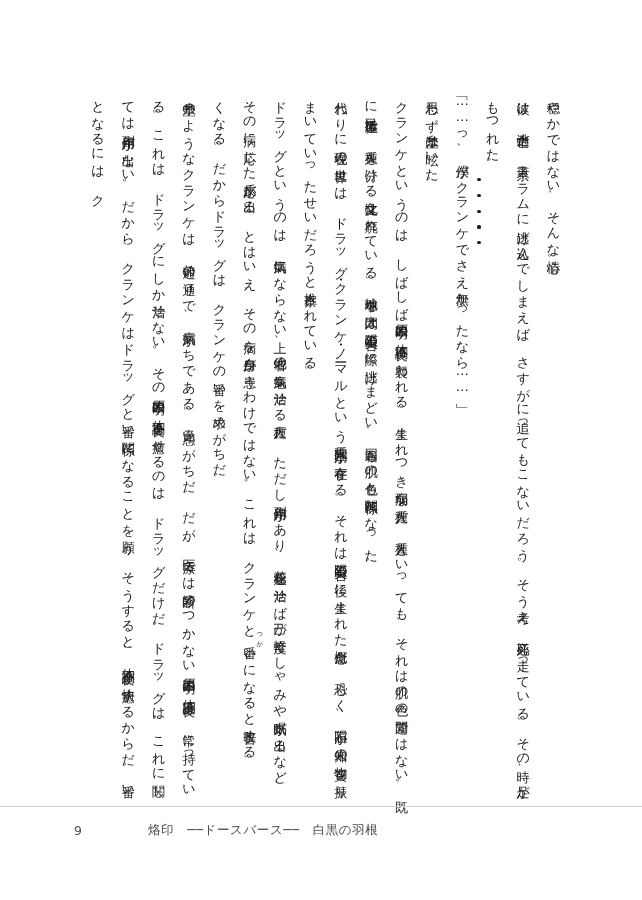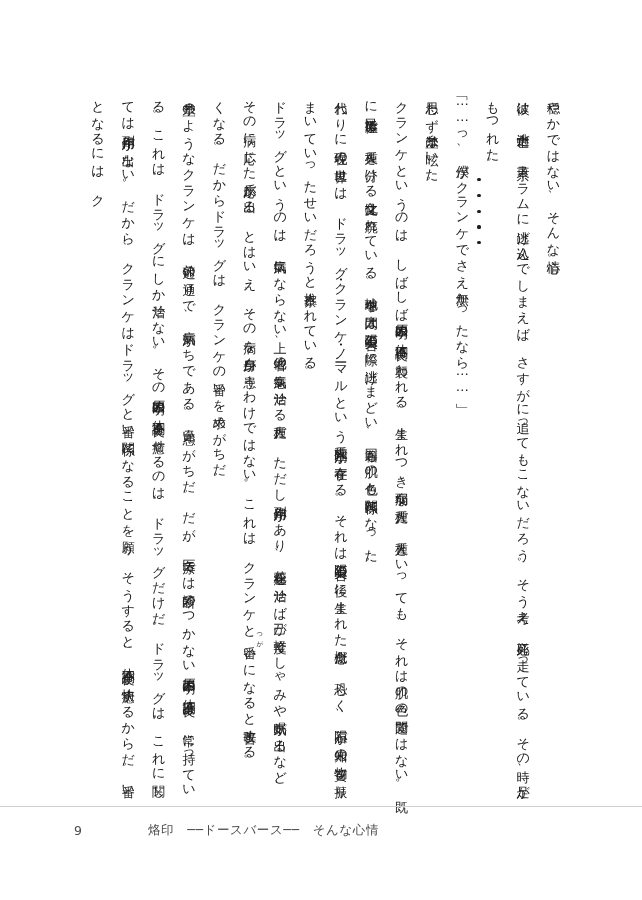--- a/index.html
+++ b/index.html
@@ -119,16 +119,16 @@
       <p>代わりに現在の世界には、ドラッグ・クランケ・ノーマルという人種区別が存在する。それは隕石災害の後に生まれた概念だ。恐らく、隕石が未知の物質を振りまいていったせいだろうと推察されている。</p>
       <p>ドラッグというのは、病気にならない上、他者の病気を治せる人種だ。ただし副作用があり、花粉症を治せば己が軽度くしゃみや眠気が出るなど、その病に応じた反応が出る。とはいえ、その病を自身が患うわけではない。これは、クランケと<ruby>番<rt>つが</rt></ruby>いになると改善する。</p>
       <p>くなる。だからドラッグは、クランケの番いを求めがちだ。</p>
       <p>糸埜のようなクランケは、前述の通りで、病気がちである。元々患いがちだ。だが、医療では診断のつかない原因不明の体調不良は、常に持っている。これは、ドラッグにしか治せない。その原因不明の体調不良を癒せるのは、ドラッグだけだ。ドラッグは、これに関しては副作用が出ない。だから、クランケはドラッグと番い関係になることを願う。そうすると、体調不良が快癒するからだ。番いとなるには、ク</p>
     </div>
 
   <div id="footer-rule"></div>
 
   <div id="footer">
     <span class="page-number">9</span>
-    <span class="book-title">烙印　──ドースバース──　そんな心情</span>
+    <span class="book-title">烙印　──ドースバース──　白黒の羽根</span>
   </div>
 
 </div>
 
 </body></html>

